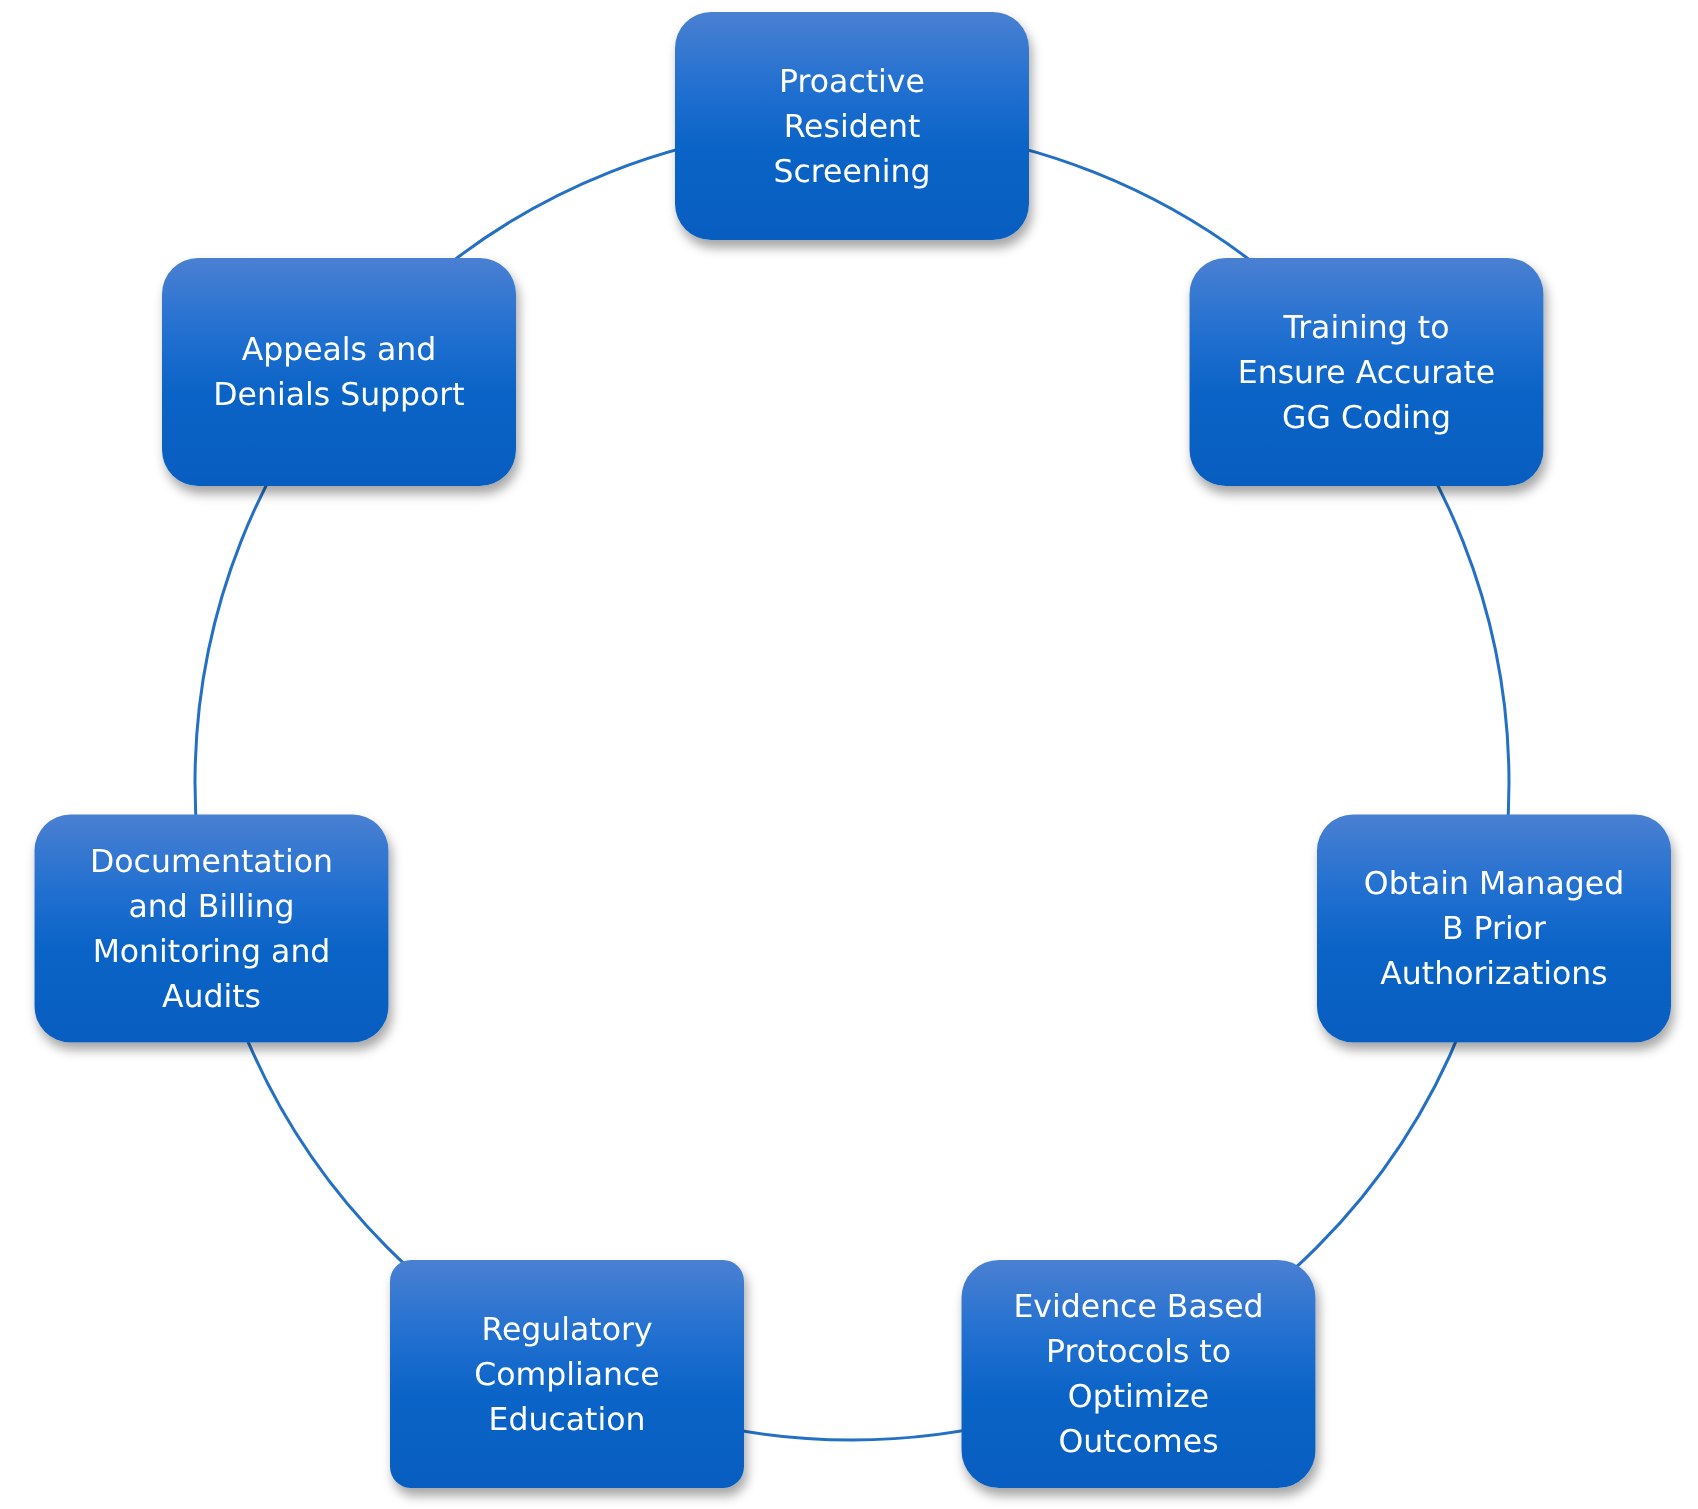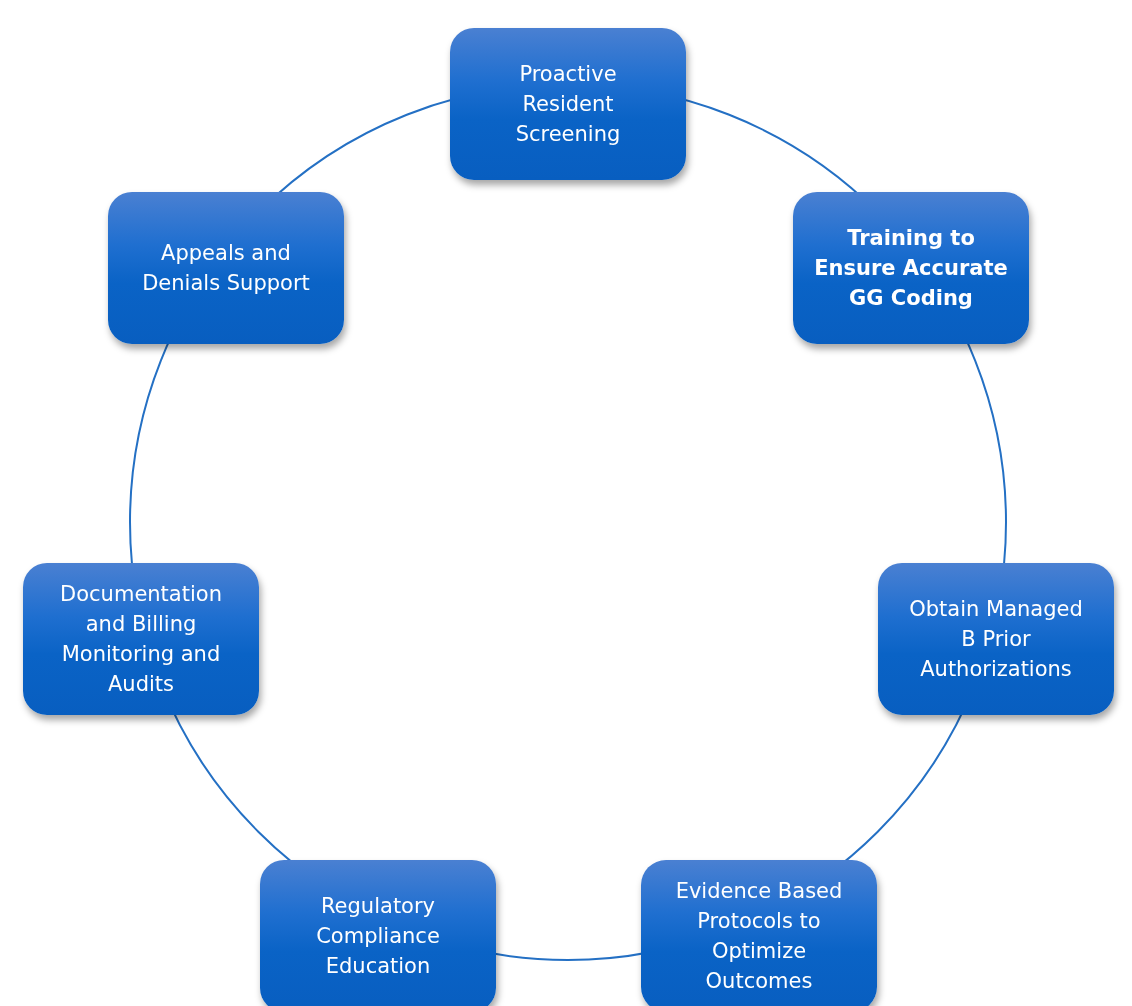--- a/index.html
+++ b/index.html
@@ -8,34 +8,33 @@
     .node {
       position: absolute;
       width: 236px; height: 152px;
       border-radius: 24px;
       background: linear-gradient(to bottom, #4a80d2 0%, #1f6fd0 35%, #0a63c6 60%, #085ec0 100%);
       box-shadow: 2px 5px 7px rgba(0,0,0,0.35);
       display: flex; align-items: center; justify-content: center;
       text-align: center;
       box-sizing: border-box;
       padding: 0 10px;
-      margin-top: 20px;
     }
     .node-label {
       color: #ffffff;
       font-family: "DejaVu Sans", sans-serif;
       font-size: 21px;
       line-height: 30px;
       white-space: pre-line;
     }
     #node-0 { left: 450px; top: 8px; }
-    #node-1 { left: 793px; top: 172px; font-weight: bold; }
+    #node-1 { left: 793px; top: 172px; }
     #node-2 { left: 878px; top: 543px; text-align: center; }
     #node-3 { left: 641px; top: 840px; border-radius: 25px; }
-    #node-4 { left: 260px; top: 840px; }
+    #node-4 { left: 260px; top: 840px; border-radius: 14px; }
     #node-5 { left: 23px;  top: 543px; }
     #node-6 { left: 108px; top: 172px; }
   </style>
 </head>
 <body>
 
 <svg id="ring" xmlns="http://www.w3.org/2000/svg">
   <circle id="ring-circle" cx="568" cy="522" r="438" fill="none" stroke-width="2" stroke="#2470c4"></circle>
 </svg>
 

